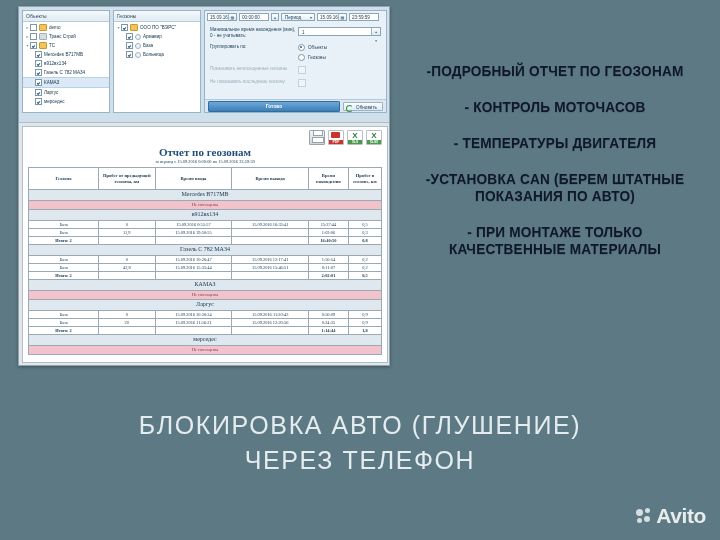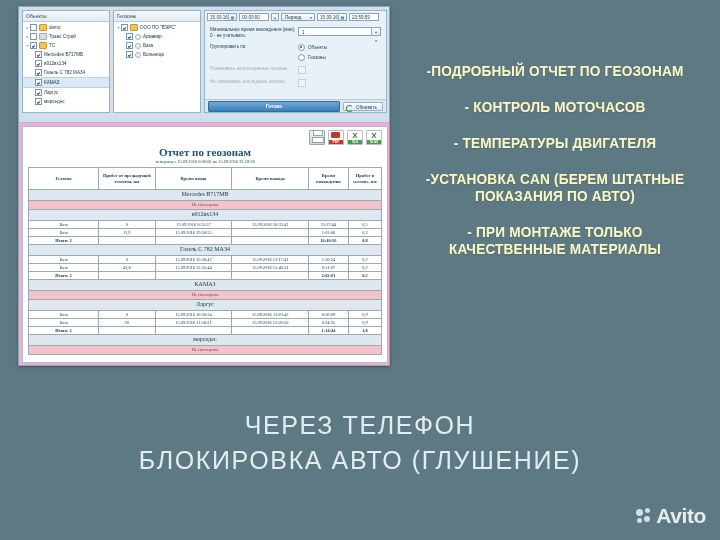--- a/index.html
+++ b/index.html
@@ -2,21 +2,21 @@
 <html><head>
 <meta charset="utf-8">
 <style>
   html,body{margin:0;padding:0;}
   body{width:720px;height:540px;overflow:hidden;background:#5d7a84;
        font-family:"Liberation Sans", sans-serif;}
   #root{position:relative;width:720px;height:540px;background:#5d7a84;}
 
   
   .app-window{position:absolute;left:18px;top:6px;width:372px;height:360px;
-    background:#f9a8d4;border:1px solid #8fa7b4;box-sizing:border-box;
+    background:#e5e5e5;border:1px solid #8fa7b4;box-sizing:border-box;
     box-shadow:0 1px 3px rgba(0,0,0,.35);}
 
   .top-area{position:relative;height:116px;background:#cfe0ec;
     border-bottom:1px solid #a9c0cf;box-sizing:border-box;padding:3px;}
 
   .panel{position:absolute;background:#ffffff;border:1px solid #9ab4c6;
     box-sizing:border-box;overflow:hidden;}
   .panel-head{height:10px;background:linear-gradient(#f4f8fb,#e2ecf3);
     border-bottom:1px solid #b9cddb;font-size:5px;line-height:10px;
     padding-left:3px;color:#2b4a5e;}
@@ -136,21 +136,21 @@
     line-height:5.5px;overflow:hidden;}
   table.rt th{font-weight:bold;height:19px;font-size:4.6px;
     background:#ffffff;padding:1px;}
   tr.grp td{background:#dfe8ef;font-size:6px;height:10px;color:#17364c;}
   tr.novisit td{background:#f3c3cc;font-size:4.6px;height:8px;color:#8a3a4c;}
   tr.total td{font-weight:bold;background:#ffffff;}
   td.b{font-weight:bold;}
 
   
   .promo{position:absolute;left:398px;top:62px;width:314px;
-    text-align:center;color:#fef9c3;}
+    text-align:center;color:#0f172a;}
   .promo-line{font-family:"Liberation Sans", sans-serif;font-weight:bold;
     font-size:15.5px;line-height:17px;letter-spacing:.2px;
     transform:scaleX(.88);transform-origin:center;margin-bottom:19px;
     text-shadow:0 1px 1px rgba(0,0,0,.12);}
 
   .bottom-cap{position:absolute;left:60px;top:408px;width:600px;
     text-align:center;color:#e4ecef;font-size:25px;line-height:35px;
     letter-spacing:1.6px;font-weight:300;}
 
   .avito{position:absolute;right:14px;bottom:12px;display:flex;
@@ -446,22 +446,22 @@
 
   <div class="promo" id="promo-block">
       <div class="promo-line">-ПОДРОБНЫЙ ОТЧЕТ ПО ГЕОЗОНАМ</div>
       <div class="promo-line">- КОНТРОЛЬ МОТОЧАСОВ</div>
       <div class="promo-line">- ТЕМПЕРАТУРЫ ДВИГАТЕЛЯ</div>
       <div class="promo-line">-УСТАНОВКА CAN (БЕРЕМ ШТАТНЫЕ ПОКАЗАНИЯ ПО АВТО)</div>
       <div class="promo-line">- ПРИ МОНТАЖЕ ТОЛЬКО КАЧЕСТВЕННЫЕ МАТЕРИАЛЫ</div>
     </div>
 
   <div class="bottom-cap">
+    <div>БЛОКИРОВКА АВТО (ГЛУШЕНИЕ)</div>
     <div>ЧЕРЕЗ ТЕЛЕФОН</div>
-    <div>БЛОКИРОВКА АВТО (ГЛУШЕНИЕ)</div>
   </div>
 
   <div class="avito">
     <div class="avito-dots">
       <span class="d1"></span>
         <span class="d2"></span>
         <span class="d3"></span>
         <span class="d4"></span>
     </div>
     <div class="avito-word">Avito</div>

